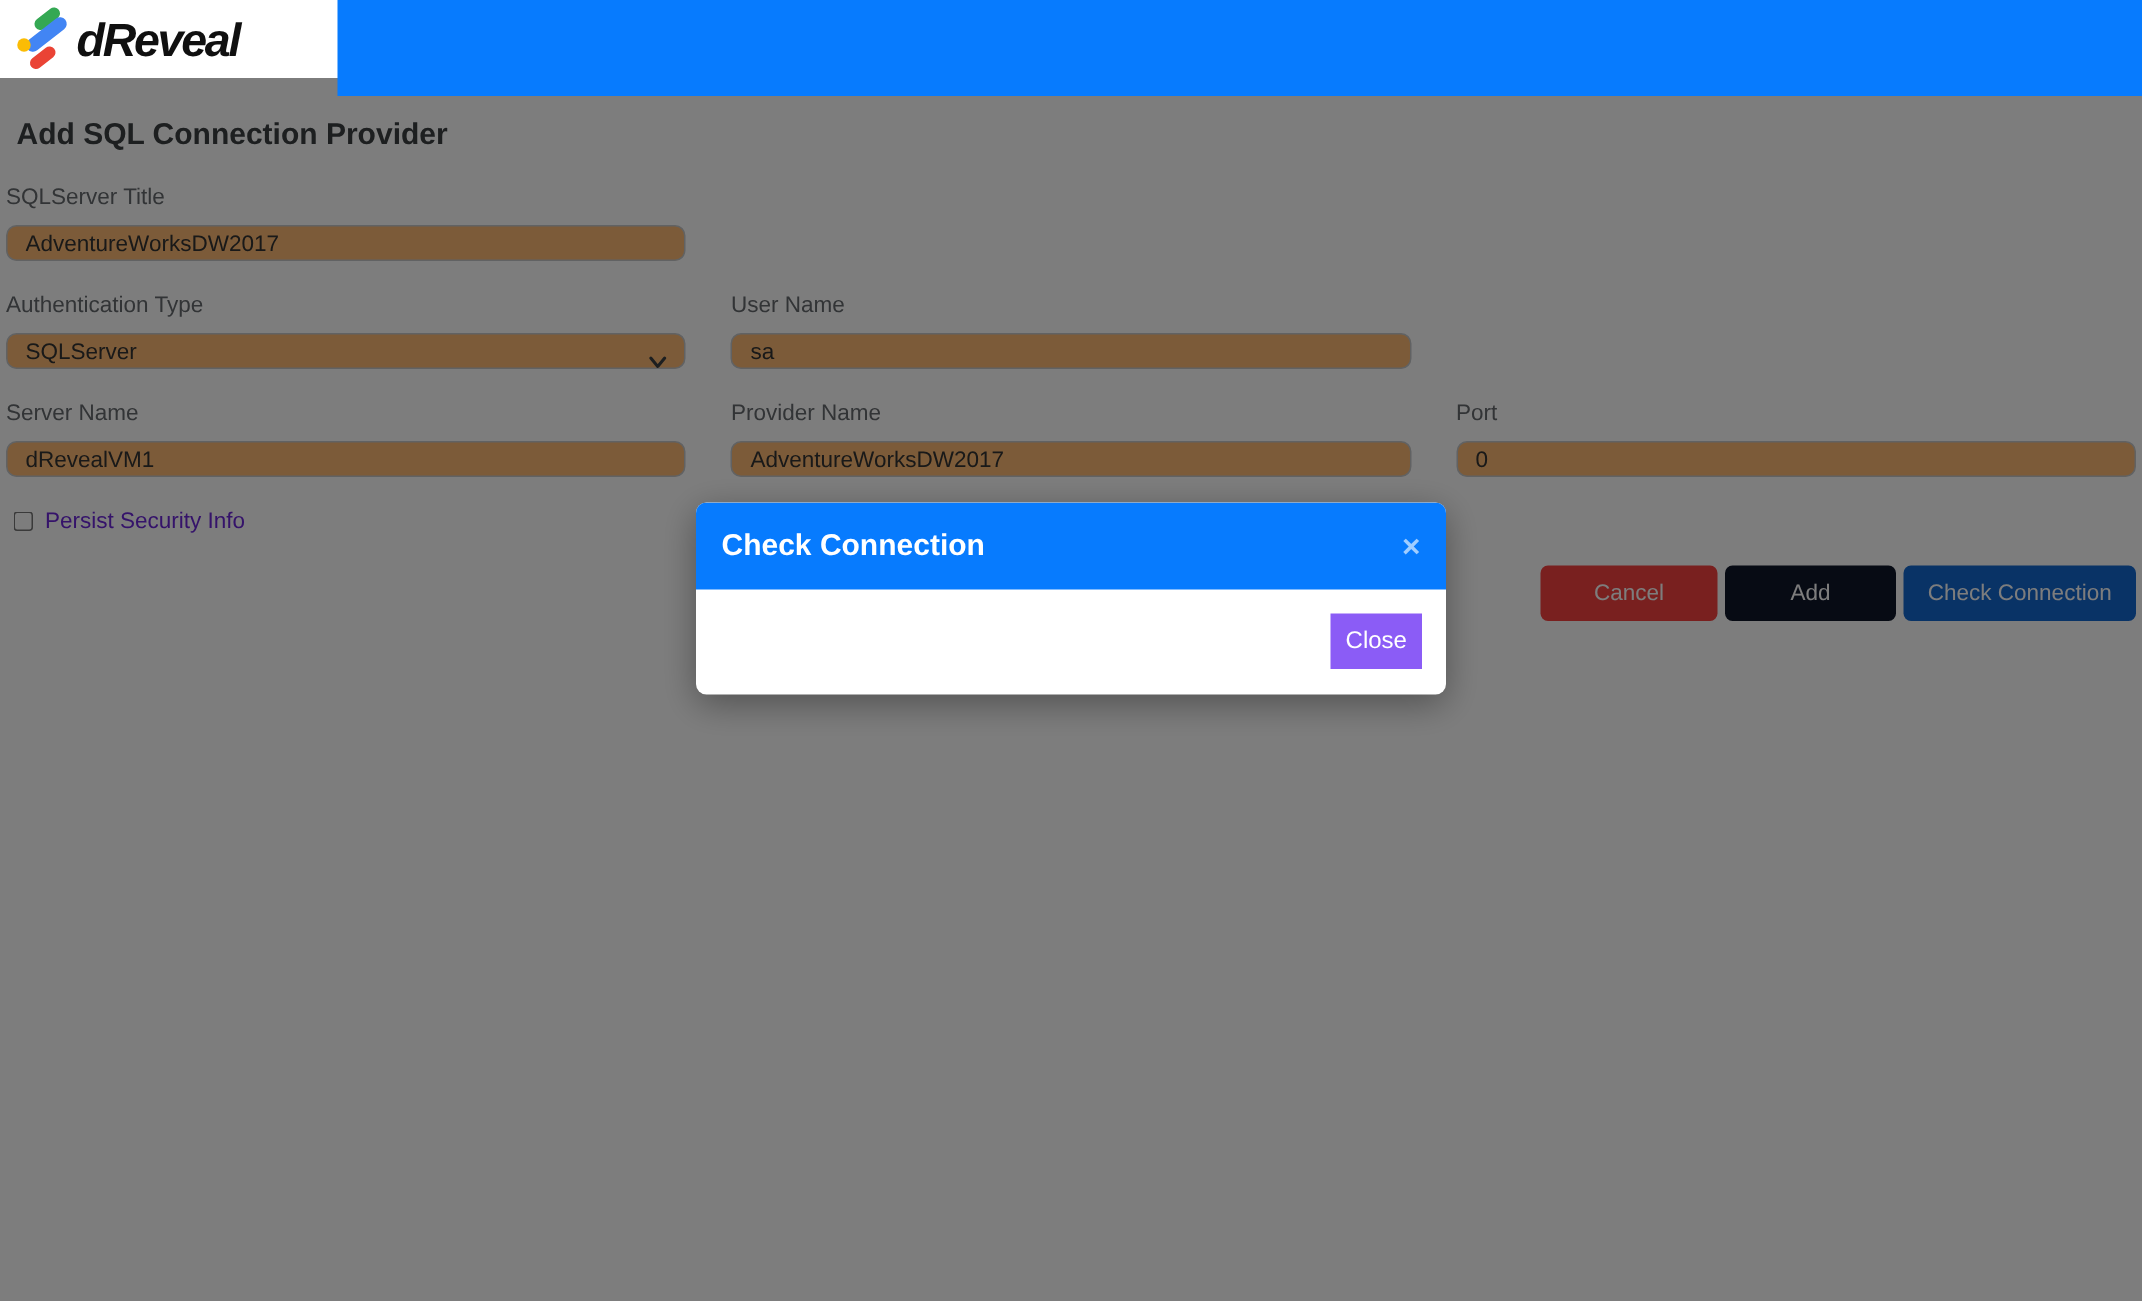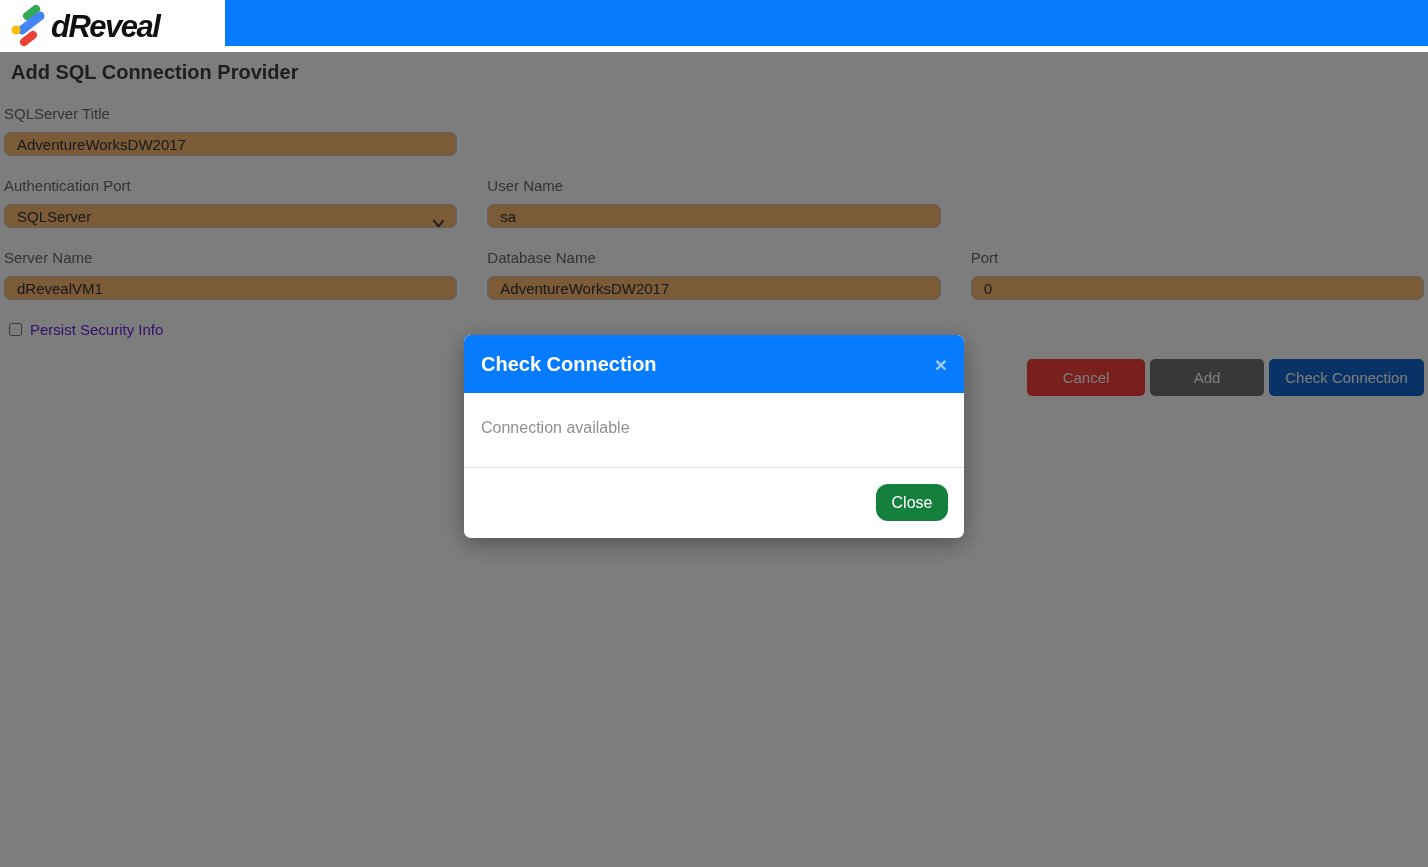--- a/index.html
+++ b/index.html
@@ -1,20 +1,20 @@
 <!DOCTYPE html>
 <html><head>
 <meta charset="utf-8">
 <style>
   * { margin:0; padding:0; box-sizing:border-box; }
   html,body { width:1428px; height:867px; overflow:hidden; background:#fff;
               font-family:"Liberation Sans", sans-serif; }
 
   
-  .topbar { display:flex; height:46px; width:100%; position:relative; z-index:300;gap:32px; }
+  .topbar { display:flex; height:64px; width:100%; position:relative; z-index:300;gap:32px; }
   .logo-box { width:193px; height:52px; background:#ffffff; display:flex; align-items:center;
               padding-left:9px; }
   .logo-mark { width:40px; height:44px; flex:0 0 auto; }
   .logo-text { font-size:31px; font-weight:800; font-style:italic; color:#101010;
                letter-spacing:-1.5px; margin-left:2px; line-height:1; }
   .topbar-fill { flex:1; background:#077bfe; }
 
   
   .content { padding:0 4px; }
   .page-title { font-size:20px; font-weight:700; color:#3c4043; margin:15px 0 0 7px; }
@@ -30,42 +30,42 @@
   .select-chevron { position:absolute; right:12px; top:13px; pointer-events:none; }
 
   .checkbox-row { display:flex; align-items:center; margin:21px 0 0 5px; }
   .checkbox-row input { width:13px; height:13px; margin-right:8px; }
   .checkbox-row label { font-size:15px; color:#6d28d9; }
 
   .button-row { display:flex; margin-top:21px;justify-content:flex-end; }
   .btn { height:37px; border:none; border-radius:5px; color:#fff; font-size:15px;
          cursor:pointer; font-family:"Liberation Sans", sans-serif; }
   .btn-cancel { width:118px; background:#f64240; margin-right:5px; }
-  .btn-add { width:114px; background:#737373; margin-right:5px; }
+  .btn-add { width:114px; background:#0f172a; margin-right:5px; }
   .btn-check { width:155px; background:#1468d0; }
 
   
   .backdrop { position:fixed; left:0; right:0; top:52px; bottom:0;
               background:rgba(0,0,0,0.51); z-index:50; }
 
   
   .modal { position:fixed; top:335px; left:464px; width:500px; z-index:100;
            background:#fff; border-radius:7px; overflow:hidden;
            box-shadow:0 6px 24px rgba(0,0,0,0.35); }
   .modal-header { background:#077bfe; height:58px; display:flex; align-items:center;
                   justify-content:space-between; padding:0 17px; }
   .modal-title { color:#ffffff; font-size:20px; font-weight:700; }
   .modal-close { background:none; border:none; color:rgba(255,255,255,0.62);
                  font-size:21px; font-weight:700; cursor:pointer; line-height:1;
                  font-family:"Liberation Sans", sans-serif; }
   .modal-body { padding:26px 17px 30px 17px; border-bottom:1px solid #e3e6e9; }
   .modal-message { font-size:16px; color:#8d9196; }
   .modal-footer { padding:16px 16px 17px 16px; display:flex; justify-content:flex-end; }
-  .btn-close-modal { background:#15803d; color:#fff; border:none; border-radius:12px;
-                     width:72px; height:37px; font-size:16px; cursor:pointer;
+  .btn-close-modal { background:#8b5cf6; color:#fff; border:none; border-radius:0;
+                     width:61px; height:37px; font-size:16px; cursor:pointer;
                      font-family:"Liberation Sans", sans-serif; }
 </style>
 </head>
 <body>
 
 <div class="topbar">
   <div class="logo-box">
     <svg class="logo-mark" viewBox="0 0 40 44" xmlns="http://www.w3.org/2000/svg">
       <line x1="18" y1="12" x2="27" y2="5" stroke="#34a853" stroke-width="8" stroke-linecap="round"></line>
       <line x1="13" y1="26" x2="31" y2="12" stroke="#4285f4" stroke-width="9" stroke-linecap="round"></line>
@@ -82,21 +82,21 @@
 
   <div class="form-grid">
     <div>
       <label class="field-label">SQLServer Title</label>
       <input class="text-input" type="text" value="AdventureWorksDW2017" style="">
     </div>
   </div>
 
   <div class="form-grid">
     <div>
-      <label class="field-label">Authentication Port</label>
+      <label class="field-label">Authentication Type</label>
       <div class="select-wrap">
         <select class="select-input">
           <option>SQLServer</option>
         </select>
         <svg class="select-chevron" width="13" height="13" viewBox="0 0 14 14">
           <polyline points="2,4 7,10 12,4" fill="none" stroke="#3c4043" stroke-width="2.2" stroke-linecap="round" stroke-linejoin="round"></polyline>
         </svg>
       </div>
     </div>
     <div>
@@ -104,21 +104,21 @@
       <input class="text-input" type="text" value="sa" style="">
     </div>
   </div>
 
   <div class="form-grid">
     <div>
       <label class="field-label">Server Name</label>
       <input class="text-input" type="text" value="dRevealVM1" style="">
     </div>
     <div>
-      <label class="field-label">Database Name</label>
+      <label class="field-label">Provider Name</label>
       <input class="text-input" type="text" value="AdventureWorksDW2017" style="">
     </div>
     <div>
       <label class="field-label">Port</label>
       <input class="text-input" type="text" value="0" style="">
     </div>
   </div>
 
   <div class="checkbox-row">
     <input type="checkbox" id="persist" style="">
@@ -132,19 +132,16 @@
   </div>
 </div>
 
 <div class="backdrop"></div>
 
 <div class="modal">
   <div class="modal-header">
     <span class="modal-title">Check Connection</span>
     <button class="modal-close">×</button>
   </div>
-  <div class="modal-body">
-    <span class="modal-message">Connection available</span>
-  </div>
   <div class="modal-footer">
     <button class="btn-close-modal">Close</button>
   </div>
 </div>
 
 </body></html>

